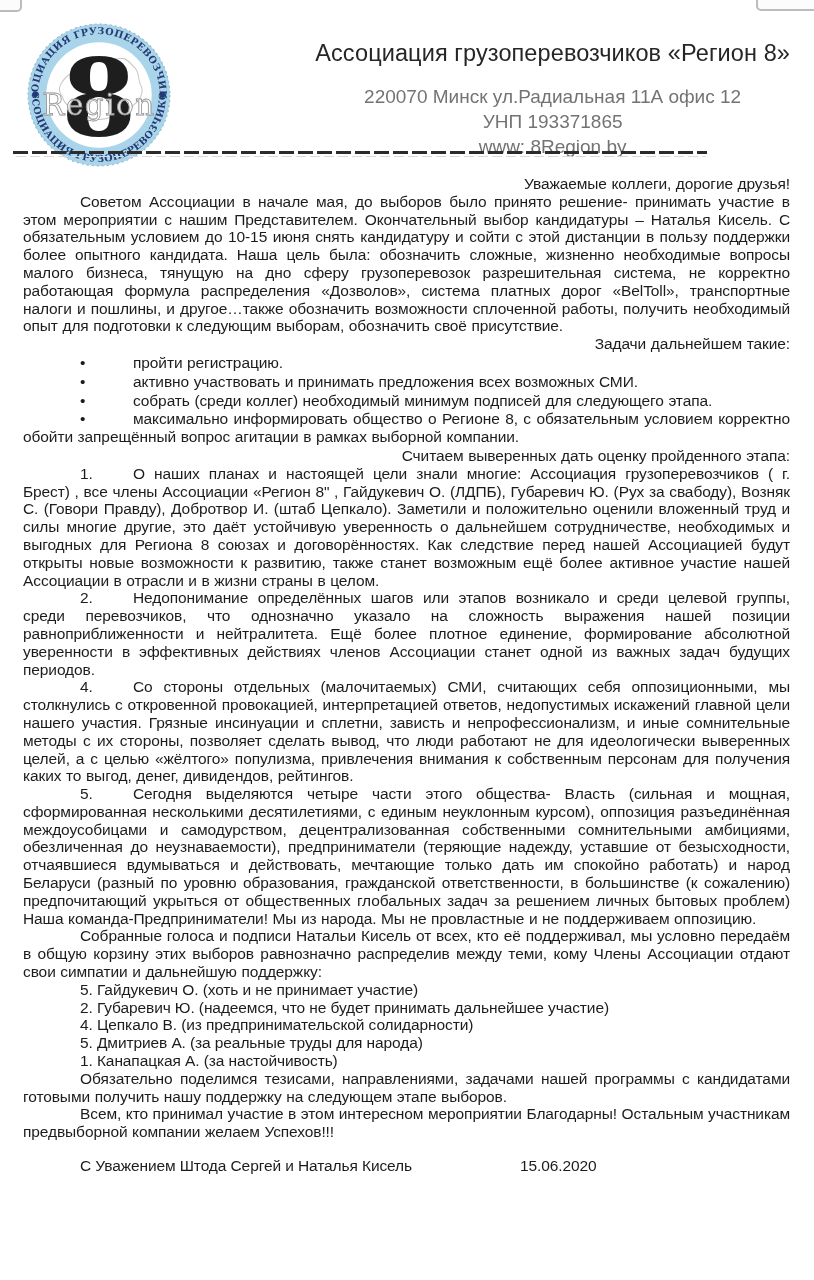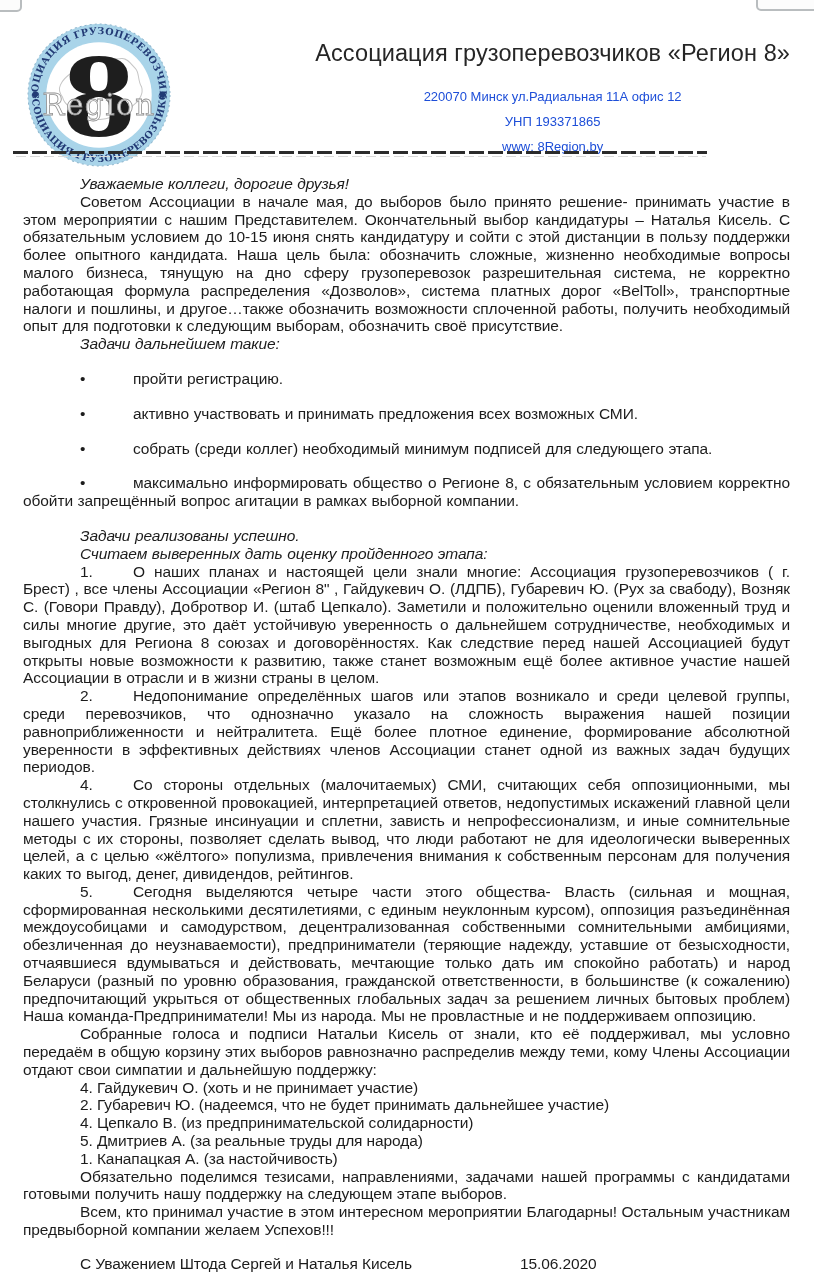--- a/index.html
+++ b/index.html
@@ -16,21 +16,21 @@
   .corner { position: absolute; border: 2px solid #b9bdbf; border-radius: 5px; background: #fcfcfc; }
   .corner-left  { top: -10px; left: -30px; width: 48px; height: 18px; }
   .corner-right { top: -11px; right: -8px; width: 62px; height: 18px; }
 
   
   .logo { position: absolute; top: 22px; left: 26px; width: 146px; height: 146px; }
   .logo svg { width: 100%; height: 100%; display: block; }
 
   .head-text { position: absolute; top: 8px; right: 24px; text-align: center; margin-top: 32px; }
   .org-title { margin: 0 0 17px 0; font-size: 23.5px; font-weight: 400; color: #262626; letter-spacing: 0.1px; }
-  .addr { font-size: 13px; line-height: 25px; color: #1d4ed8; }
+  .addr { font-size: 19px; line-height: 25px; color: #737373; }
 
   
   .separator {
     position: absolute; top: 151px; left: 13px; width: 694px; height: 3px;
     background: repeating-linear-gradient(90deg, #2b2b2b 0px, #2b2b2b 15px, transparent 15px, transparent 19px);
   }
   .separator-echo {
     position: absolute; top: 156px; left: 16px; width: 690px; height: 1px;
     background: repeating-linear-gradient(90deg, #d9d9d9 0px, #d9d9d9 10px, transparent 10px, transparent 14px);
   }
@@ -39,32 +39,32 @@
   main { position: absolute; top: 175px; left: 23px; right: 24px; }
   .para {
     margin: 0;
     font-size: 15.5px;
     line-height: 17.8px;
     letter-spacing: -0.1px;
     text-align: justify;
     word-spacing: 0.4px;
   }
   .indent { text-indent: 57px; }
-  .left { text-align: left; font-style: italic; }
+  .left { text-align: right; }
 
   .hang { text-indent: 57px; }
   .hang .marker { display: inline-block; width: 53px; text-indent: 0; }
 
   .cand-list { margin: 0; padding: 0; list-style: none; }
   .cand-list li {
     font-size: 15.5px; line-height: 17.8px; letter-spacing: -0.1px;
     padding-left: 57px; text-align: left;
   }
 
-  .bullets .para { margin: 17px 0; }
+  .bullets .para { margin: 1px 0; }
 
   .sig-row { position: relative; margin-top: 16px; height: 20px; }
   .sig-text { position: absolute; left: 57px; font-size: 15.5px; letter-spacing: -0.1px; }
   .sig-date { position: absolute; left: 497px; font-size: 15.5px; letter-spacing: -0.1px; }
 </style>
 </head>
 <body>
 
 <div class="corner corner-left"></div>
 <div class="corner corner-right"></div>
@@ -112,40 +112,39 @@
 
       <p class="para hang"><span class="marker">•</span><span>пройти регистрацию.</span></p>
 
       <p class="para hang"><span class="marker">•</span><span>активно участвовать и принимать предложения всех возможных СМИ.</span></p>
 
       <p class="para hang"><span class="marker">•</span><span>собрать (среди коллег) необходимый минимум подписей для следующего этапа.</span></p>
 
       <p class="para hang"><span class="marker">•</span><span>максимально информировать общество о Регионе 8, с обязательным условием корректно обойти запрещённый вопрос агитации в рамках выборной компании.</span></p>
     </div>
 
-  <p class="para indent left">Задачи реализованы успешно.</p>
   <p class="para indent left">Считаем выверенных дать оценку пройденного этапа:</p>
 
   <div>
 
       <p class="para hang"><span class="marker">1.</span><span>О наших планах и настоящей цели знали многие: Ассоциация грузоперевозчиков ( г. Брест) , все члены Ассоциации «Регион 8" , Гайдукевич О. (ЛДПБ), Губаревич Ю. (Рух за свабоду), Возняк С. (Говори Правду), Добротвор И. (штаб Цепкало). Заметили и положительно оценили вложенный труд и силы многие другие,  это даёт устойчивую уверенность о дальнейшем сотрудничестве, необходимых и выгодных для Региона 8 союзах и договорённостях. Как следствие перед нашей Ассоциацией будут открыты новые возможности к развитию, также станет возможным ещё более активное участие нашей Ассоциации в отрасли и в жизни страны в целом.</span></p>
 
       <p class="para hang"><span class="marker">2.</span><span>Недопонимание определённых шагов или этапов возникало и среди целевой группы, среди перевозчиков, что однозначно указало на сложность выражения нашей позиции равноприближенности и нейтралитета. Ещё более плотное единение, формирование абсолютной уверенности в эффективных действиях членов Ассоциации станет одной из важных задач будущих периодов.</span></p>
 
 
       <p class="para hang"><span class="marker">4.</span><span>Со стороны отдельных (малочитаемых) СМИ, считающих себя оппозиционными, мы столкнулись с откровенной провокацией, интерпретацией ответов, недопустимых искажений главной цели нашего участия. Грязные инсинуации и сплетни, зависть и непрофессионализм, и иные сомнительные методы с их стороны, позволяет сделать вывод, что люди работают не для идеологически выверенных целей, а с целью «жёлтого» популизма, привлечения внимания к собственным персонам для получения каких то выгод, денег, дивидендов, рейтингов.</span></p>
 
       <p class="para hang"><span class="marker">5.</span><span>Сегодня выделяются четыре части этого общества- Власть (сильная и мощная, сформированная несколькими десятилетиями, с единым неуклонным курсом), оппозиция  разъединённая междоусобицами и самодурством, децентрализованная собственными сомнительными амбициями, обезличенная до неузнаваемости), предприниматели (теряющие надежду, уставшие от безысходности, отчаявшиеся вдумываться и действовать, мечтающие только дать им спокойно работать) и народ Беларуси (разный по уровню образования, гражданской ответственности, в большинстве (к сожалению) предпочитающий укрыться от общественных глобальных задач  за решением личных бытовых проблем) Наша команда-Предприниматели! Мы из народа.  Мы не провластные и не поддерживаем оппозицию.</span></p>
     </div>
 
-  <p class="para indent">Собранные голоса и подписи Натальи Кисель от  знали, кто её  поддерживал, мы условно передаём в общую корзину этих выборов равнозначно распределив между теми, кому Члены Ассоциации отдают свои симпатии и дальнейшую поддержку:</p>
+  <p class="para indent">Собранные голоса и подписи Натальи Кисель от  всех, кто её  поддерживал, мы условно передаём в общую корзину этих выборов равнозначно распределив между теми, кому Члены Ассоциации отдают свои симпатии и дальнейшую поддержку:</p>
 
   <ul class="cand-list">
 
-      <li>4. Гайдукевич О. (хоть и не принимает участие)</li>
+      <li>5. Гайдукевич О. (хоть и не принимает участие)</li>
 
       <li>2. Губаревич Ю. (надеемся, что не будет принимать дальнейшее участие)</li>
 
 
       <li>4. Цепкало В. (из предпринимательской солидарности)</li>
 
       <li>5. Дмитриев А. (за реальные труды для народа)</li>
 
       <li>1. Канапацкая А. (за настойчивость)</li>
 

